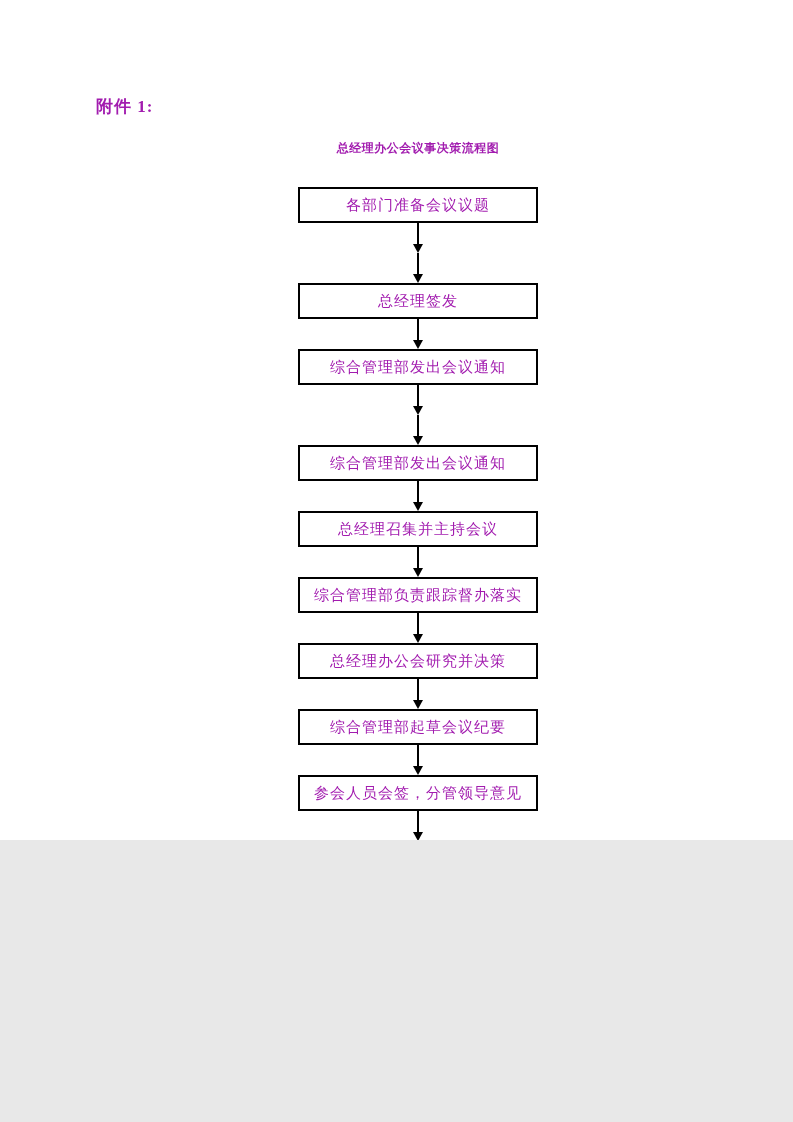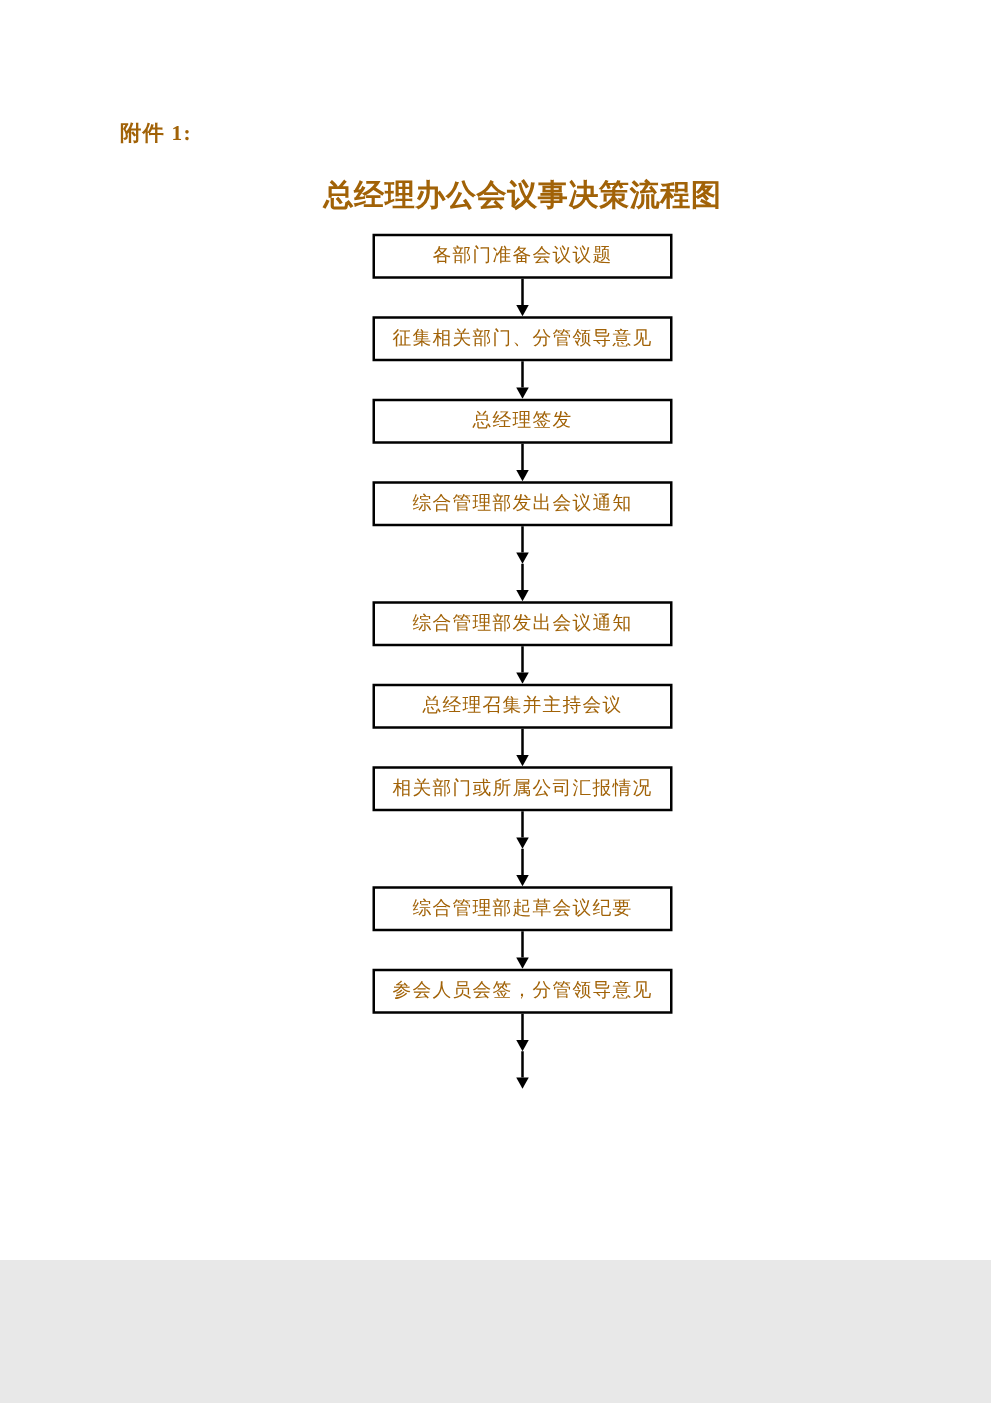--- a/index.html
+++ b/index.html
@@ -1,42 +1,42 @@
 <!DOCTYPE html>
 <html><head>
 <meta charset="utf-8">
 <style>
   html, body { margin: 0; padding: 0; background: #e8e8e8; }
   .page {
     position: relative;
     width: 793px;
-    height: 1008px;
+    height: 840px;
     background: #ffffff;
     font-family: "Liberation Serif", serif;
-    color: #a16207;
+    color: #a21caf;
     overflow: hidden;
     margin: 0 auto;
   }
   .attachment-label {
     position: absolute;
     left: 96px;
     top: 95px;
     font-size: 17px;
     font-weight: bold;
     letter-spacing: 1px;
   }
   .doc-title {
     position: absolute;
     top: 140px;
     left: 0;
     width: 100%;
     box-sizing: border-box;
     padding-left: 43px;
     text-align: center;
-    font-size: 24px;
+    font-size: 12px;
     font-weight: bold;
     letter-spacing: 0.5px;
     white-space: nowrap;
   }
   .flow {
     position: absolute;
     left: 298px;
     top: 187px;
     width: 240px;
     display: flex;
@@ -95,21 +95,20 @@
   <div class="doc-title">总经理办公会议事决策流程图</div>
 
   <div class="flow">
 
     <div class="node">各部门准备会议议题</div>
     <div class="arrow">
         <div class="shaft"></div>
         <div class="head"></div>
       </div>
 
-    <div class="node">征集相关部门、分管领导意见</div>
     <div class="arrow">
         <div class="shaft"></div>
         <div class="head"></div>
       </div>
 
     <div class="node">总经理签发</div>
     <div class="arrow">
         <div class="shaft"></div>
         <div class="head"></div>
       </div>
@@ -130,26 +129,27 @@
         <div class="shaft"></div>
         <div class="head"></div>
       </div>
 
     <div class="node">总经理召集并主持会议</div>
     <div class="arrow">
         <div class="shaft"></div>
         <div class="head"></div>
       </div>
 
-    <div class="node">相关部门或所属公司汇报情况</div>
+    <div class="node">综合管理部负责跟踪督办落实</div>
     <div class="arrow">
         <div class="shaft"></div>
         <div class="head"></div>
       </div>
 
+    <div class="node">总经理办公会研究并决策</div>
     <div class="arrow">
         <div class="shaft"></div>
         <div class="head"></div>
       </div>
 
     <div class="node">综合管理部起草会议纪要</div>
     <div class="arrow">
         <div class="shaft"></div>
         <div class="head"></div>
       </div>

